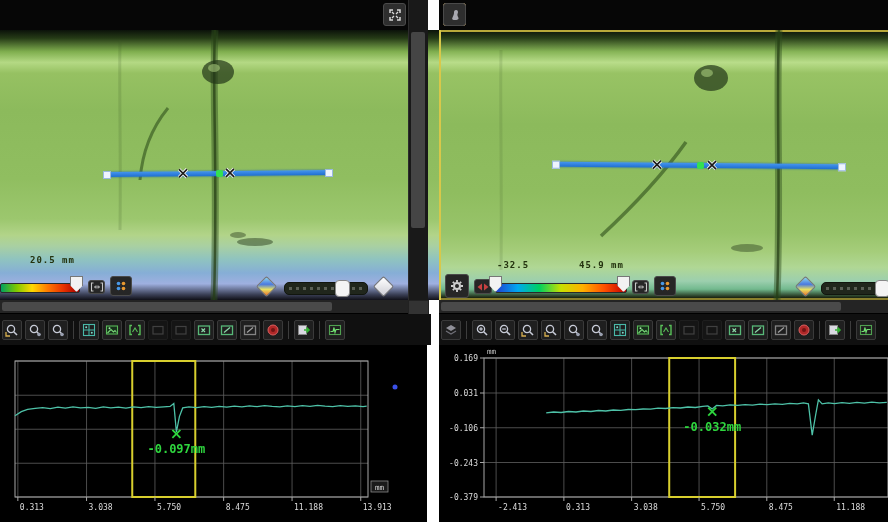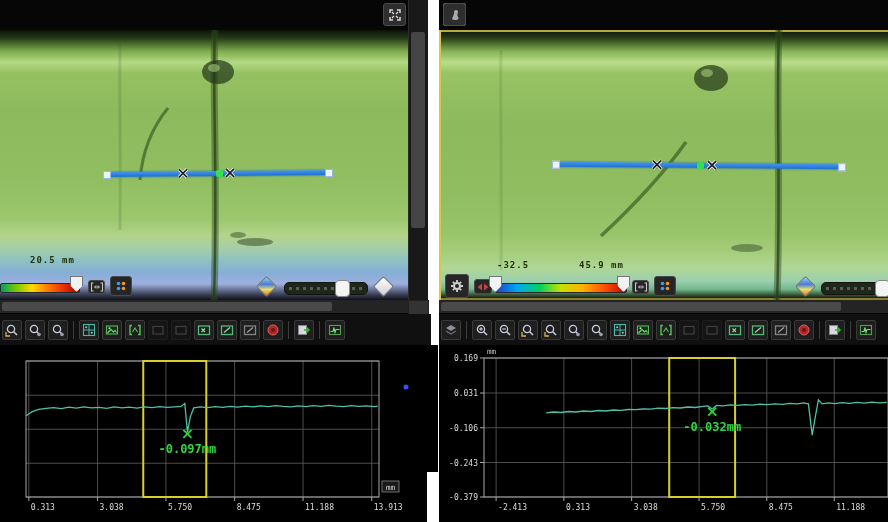--- a/index.html
+++ b/index.html
@@ -10,21 +10,21 @@
   #panel-right{left:439px;width:540px;}
   .topbar{position:absolute;left:0;top:0;width:100%;height:30px;background:#060606;}
   .top-btn{position:absolute;top:3px;width:23px;height:23px;background:#2e2e2e;
            border:1px solid #4a4a4a;border-radius:3px;display:flex;align-items:center;
            justify-content:center;padding:0;cursor:pointer;}
   .top-btn.active{background:#e09a30;border-color:#f2c56a;}
   .imgarea{position:absolute;left:0;top:30px;height:270px;overflow:hidden;}
   #panel-left .imgarea{width:408px;border-right:1px solid #7a7a3a;
      background:linear-gradient(180deg,#0b120a 0%,#253a16 3%,#7fae4e 8%,#b4d984 12%,
        #96c162 16%,#8cba5c 30%,#90be60 55%,#9cc76e 70%,#b2d489 76%,#a9d0a2 80%,
-       #8fc3c0 85%,#86aed6 90%,#9fb0e0 94%,#3a3f55 98%,#101018 100%);}
+       #8fc3c0 85%,#86aed6 90%,#9fb0e0 94%,#3a3f55 98%,#101018 100%);padding-left:40px;}
   #panel-right .imgarea{width:449px;border-left:2px solid #d8c84a;
      box-shadow:inset 0 2px 0 #b8a93a, inset 0 -2px 0 #8a7f2c;
      background:linear-gradient(180deg,#0b120a 0%,#283e18 3%,#86b456 8%,#b9dd8a 12%,
        #98c364 16%,#8cba5c 35%,#8fbd5f 60%,#98c46a 75%,#a5cd7a 82%,#b0d795 88%,
        #9ccfae 93%,#72b98e 96%,#1e2a16 99%,#0c0f0a 100%);}
   .scratches{position:absolute;left:0;top:0;pointer-events:none;}
   .measure-line{position:absolute;height:5px;border-radius:3px;
       background:linear-gradient(180deg,#4595ee,#1f6fd0);box-shadow:0 0 2px #1a5cb0;}
   .endpoint{position:absolute;width:6px;height:6px;top:-1px;background:#eef4ff;
       border:1px solid #9ab8e0;}
@@ -226,21 +226,21 @@
         </button>
         <div class="sep"></div>
         <button class="tbtn">
           <svg width="14" height="14" viewBox="0 0 14 14">
             <rect x="1.5" y="2.5" width="11" height="9" fill="none" stroke="#50a050" stroke-width="1.1"></rect>
             <path d="M2.5,8.5 h2.5 l1,-4 1,5 1,-3 h3.5" stroke="#70e070" fill="none" stroke-width="1.1"></path>
           </svg>
         </button>
       </div>
 
-    <div class="chart" style="top:345px;width:427px;height:127px;padding-left:11px;"><svg width="427" height="177">
+    <div class="chart" style="top:345px;width:427px;height:127px;"><svg width="427" height="177">
           <line x1="15" y1="16" x2="368" y2="16" stroke="#5f5f5f" stroke-width="0.8"></line>
           <line x1="15" y1="50.24817518248175" x2="368" y2="50.24817518248175" stroke="#5f5f5f" stroke-width="0.8"></line>
           <line x1="15" y1="84.24817518248175" x2="368" y2="84.24817518248175" stroke="#5f5f5f" stroke-width="0.8"></line>
           <line x1="15" y1="118.24817518248175" x2="368" y2="118.24817518248175" stroke="#5f5f5f" stroke-width="0.8"></line>
           <line x1="15" y1="152" x2="368" y2="152" stroke="#5f5f5f" stroke-width="0.8"></line>
           <line x1="17.849214285714286" y1="16" x2="17.849214285714286" y2="152" stroke="#5f5f5f" stroke-width="0.8"></line>
           <line x1="86.55814285714284" y1="16" x2="86.55814285714284" y2="152" stroke="#5f5f5f" stroke-width="0.8"></line>
           <line x1="154.93928571428572" y1="16" x2="154.93928571428572" y2="152" stroke="#5f5f5f" stroke-width="0.8"></line>
           <line x1="223.6482142857143" y1="16" x2="223.6482142857143" y2="152" stroke="#5f5f5f" stroke-width="0.8"></line>
           <line x1="292.0545714285715" y1="16" x2="292.0545714285715" y2="152" stroke="#5f5f5f" stroke-width="0.8"></line>

